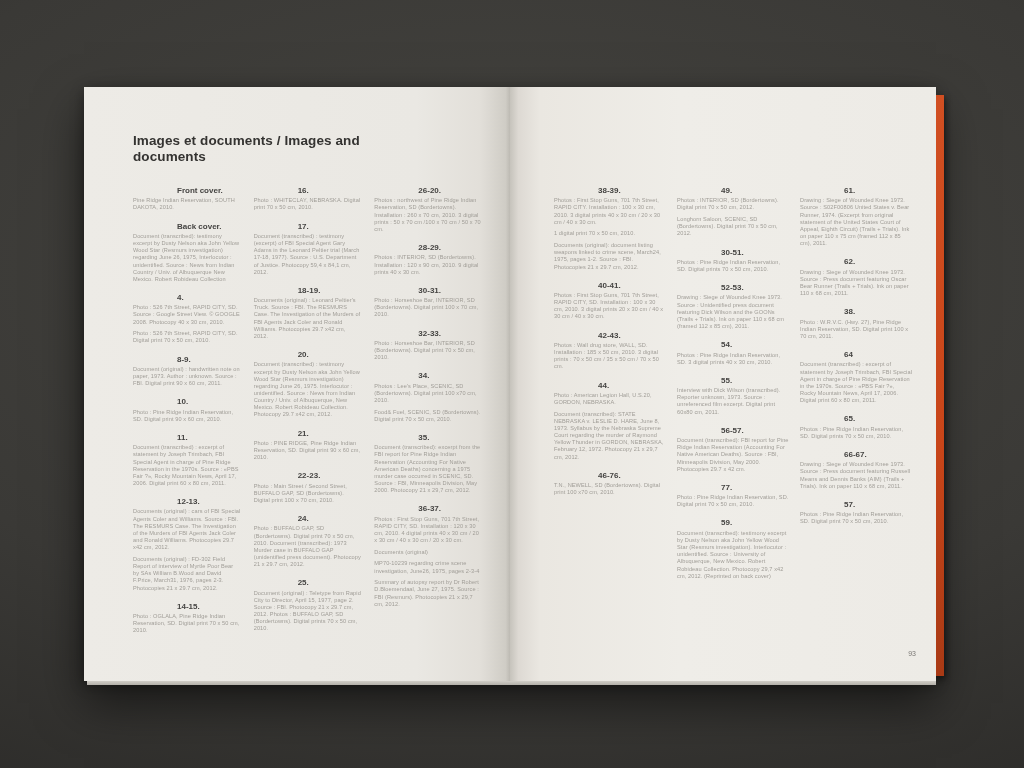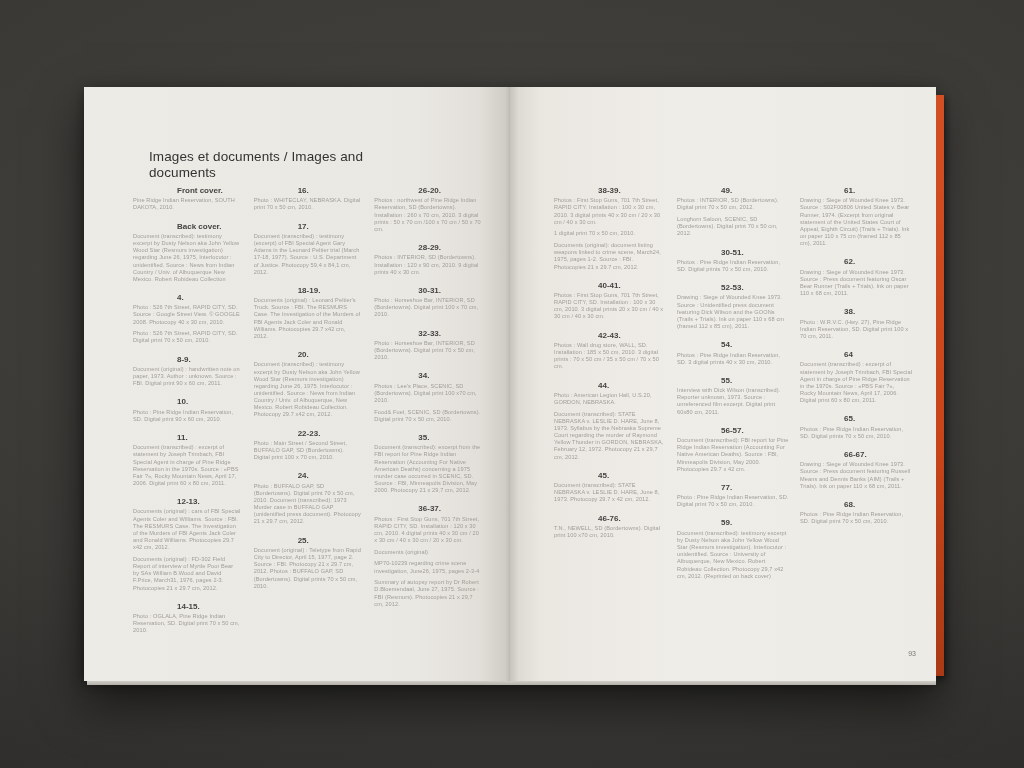--- a/index.html
+++ b/index.html
@@ -26,22 +26,22 @@
     z-index:0;
   }
   .page{position:relative;width:426px;height:100%;z-index:1;}
   .page-left{
     background:linear-gradient(to right,#edebe6 0%,#eae8e3 78%,#e2dfd9 93%,#cfccc5 99%,#bdbab3 100%);
   }
   .page-right{
     background:linear-gradient(to right,#c6c3bc 0%,#ddd9d3 2%,#eae7e1 7%,#efedE8 40%,#edebe6 100%);
   }
   .page-title{
-    position:absolute;left:49px;top:46px;width:250px;margin:16px;
-    font-size:13.5px;line-height:1.22;font-weight:normal;color:#343331;
+    position:absolute;left:49px;top:46px;width:250px;margin:0;
+    font-size:13.5px;line-height:1.22;font-weight:bold;color:#343331;
     letter-spacing:0.1px;
   }
   .cols-area{
     position:absolute;top:100px;display:flex;
   }
   .page-left .cols-area{left:49px;right:28px;gap:13px;}
   .page-right .cols-area{left:44px;right:24px;gap:11px;}
   .col{flex:1 1 0;min-width:0;}
   .entry{margin:0 0 11px 0;}
   .entry .num{
@@ -115,20 +115,24 @@
           </div>
           <div class="entry">
             <div class="num">18-19.</div>
             <p>Documents (original) : Leonard Peltier's Truck. Source : FBI. The RESMURS Case. The Investigation of the Murders of FBI Agents Jack Coler and Ronald Williams. Photocopies 29.7 x42 cm, 2012.</p>
           </div>
           <div class="entry">
             <div class="num">20.</div>
             <p>Document (transcribed) : testimony excerpt by Dusty Nelson aka John Yellow Wood Star (Resmurs investigation) regarding June 26, 1975. Interlocutor : unidentified. Source : News from Indian Country / Univ. of Albuquerque, New Mexico. Robert Robideau Collection. Photocopy 29.7 x42 cm, 2012.</p>
           </div>
           <div class="entry">
+            <div class="num">21.</div>
+            <p>Photo : PINE RIDGE, Pine Ridge Indian Reservation, SD. Digital print 90 x 60 cm, 2010.</p>
+          </div>
+          <div class="entry">
             <div class="num">22-23.</div>
             <p>Photo : Main Street / Second Street, BUFFALO GAP, SD (Bordertowns). Digital print 100 x 70 cm, 2010.</p>
           </div>
           <div class="entry">
             <div class="num">24.</div>
             <p>Photo : BUFFALO GAP, SD (Bordertowns). Digital print 70 x 50 cm, 2010. Document (transcribed): 1973 Murder case in BUFFALO GAP (unidentified press document). Photocopy 21 x 29.7 cm, 2012.</p>
           </div>
           <div class="entry">
             <div class="num">25.</div>
             <p>Document (original) : Teletype from Rapid City to Director, April 15, 1977, page 2. Source : FBI. Photocopy 21 x 29.7 cm, 2012. Photos : BUFFALO GAP, SD (Bordertowns). Digital prints 70 x 50 cm, 2010.</p>
@@ -187,24 +191,20 @@
           <div class="entry">
             <div class="num">42-43.</div>
             <p>Photos : Wall drug store, WALL, SD. Installation : 185 x 50 cm, 2010. 3 digital prints : 70 x 50 cm / 35 x 50 cm / 70 x 50 cm.</p>
           </div>
           <div class="entry">
             <div class="num">44.</div>
             <p>Photo : American Legion Hall, U.S.20, GORDON, NEBRASKA.</p>
             <p>Document (transcribed): STATE NEBRASKA v. LESLIE D. HARE, June 8, 1973. Syllabus by the Nebraska Supreme Court regarding the murder of Raymond Yellow Thunder in GORDON, NEBRASKA, February 12, 1972. Photocopy 21 x 29,7 cm, 2012.</p>
           </div>
           <div class="entry">
-            <div class="num">45.</div>
-            <p>Document (transcribed): STATE NEBRASKA v. LESLIE D. HARE, June 8, 1973. Photocopy 29.7 x 42 cm, 2012.</p>
-          </div>
-          <div class="entry">
             <div class="num">46-76.</div>
             <p>T.N., NEWELL, SD (Bordertowns). Digital print 100 x70 cm, 2010.</p>
           </div>
         </div>
         <div class="col">
           <div class="entry">
             <div class="num">49.</div>
             <p>Photos : INTERIOR, SD (Bordertowns). Digital print 70 x 50 cm, 2012.</p>
             <p>Longhorn Saloon, SCENIC, SD (Bordertowns). Digital print 70 x 50 cm, 2012.</p>
           </div>
@@ -256,20 +256,20 @@
           </div>
           <div class="entry">
             <div class="num">65.</div>
             <p>Photos : Pine Ridge Indian Reservation, SD. Digital prints 70 x 50 cm, 2010.</p>
           </div>
           <div class="entry">
             <div class="num">66-67.</div>
             <p>Drawing : Siege of Wounded Knee 1973. Source : Press document featuring Russell Means and Dennis Banks (AIM) (Trails + Trials). Ink on paper 110 x 68 cm, 2011.</p>
           </div>
           <div class="entry">
-            <div class="num">68.</div>
+            <div class="num">57.</div>
             <p>Photos : Pine Ridge Indian Reservation, SD. Digital print 70 x 50 cm, 2010.</p>
           </div>
         </div>
       </div>
     <div class="folio">93</div>
   </div>
 </div>
 
 </body></html>

